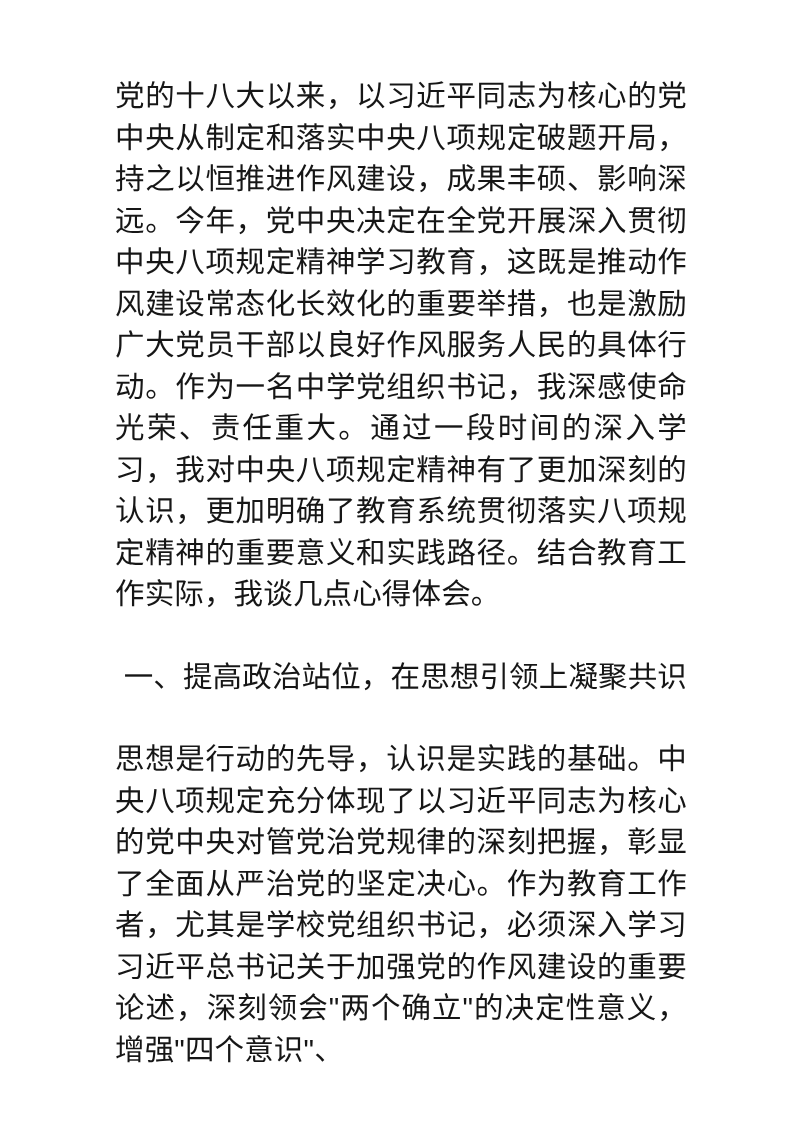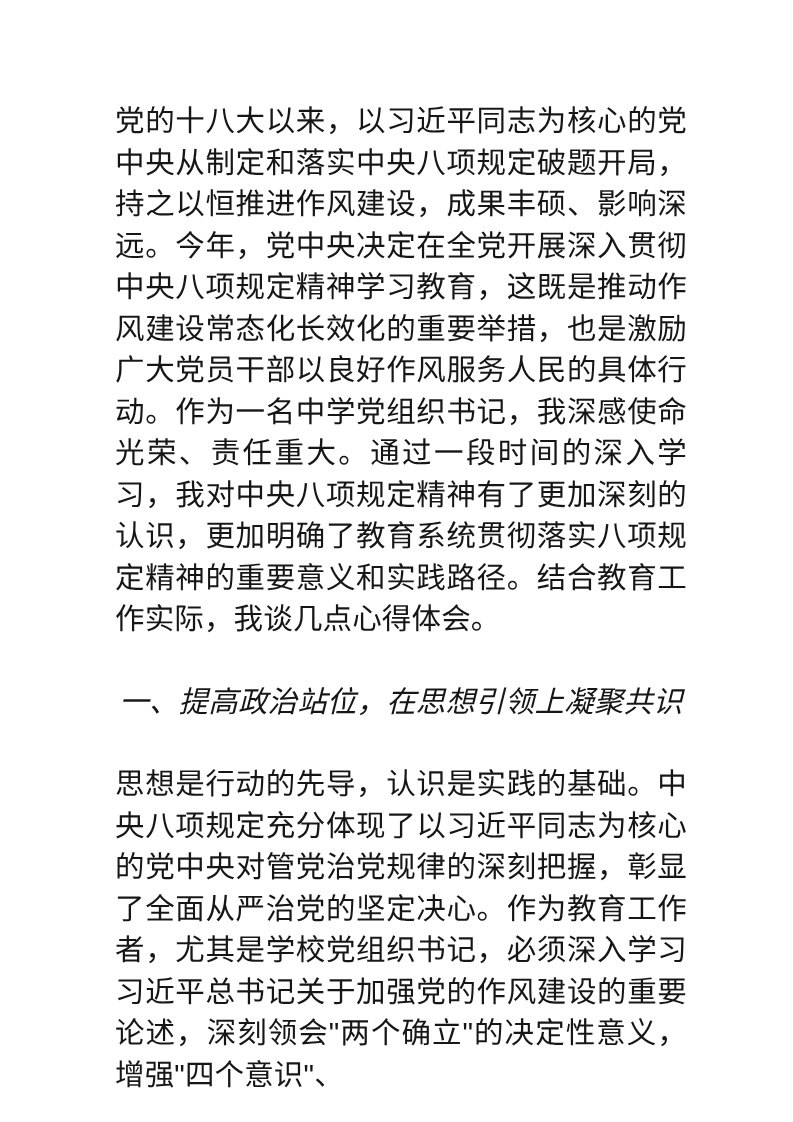--- a/index.html
+++ b/index.html
@@ -13,44 +13,43 @@
     height: 1122px;
     overflow: hidden;
     font-family: "Liberation Sans", "DejaVu Sans", sans-serif;
   }
   .page {
     position: relative;
     box-sizing: border-box;
     width: 793px;
     height: 1122px;
     background: #ffffff;
-    padding: 100px 108px 0 115px;
+    padding: 75px 108px 0 115px;
   }
   .doc-body {
     width: 572px;
   }
   .para {
     margin: 0 0 41px 0;
     font-size: 29.5px;
     line-height: 41.5px;
     color: #161616;
     text-align: justify;
     text-justify: inter-character;
     letter-spacing: 0.15px;
     word-break: break-all;
     font-weight: 400;
   }
   .para:last-child {
     margin-bottom: 0;
   }
   .para.heading-1,
   .para.heading-2 {
-    text-align: center;
+    text-align: right;
     font-weight: 400;
-    font-style: italic;
   }
   .para.body-text {
     text-align: justify;
   }
 </style>
 </head>
 <body>
 
 <div class="page">
   <div class="doc-body">

